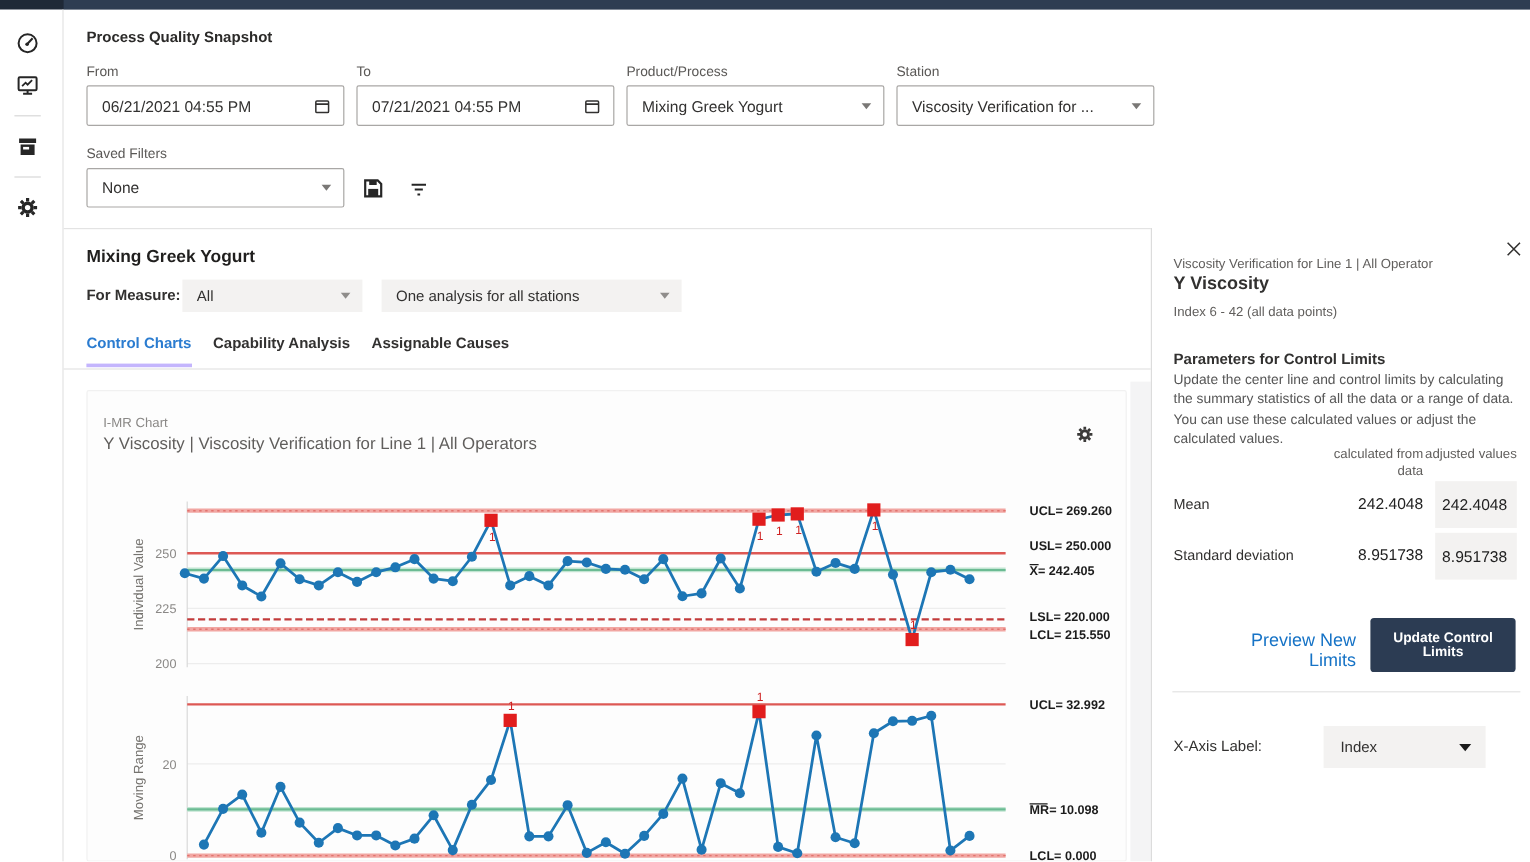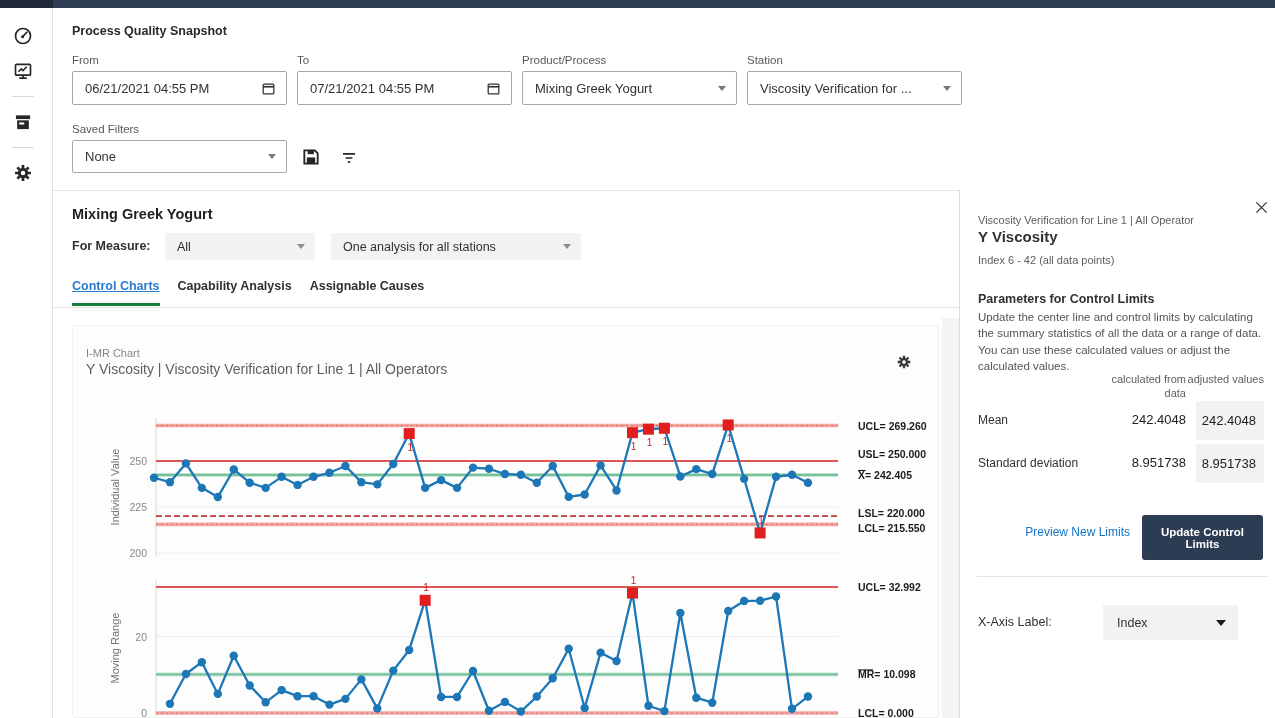--- a/index.html
+++ b/index.html
@@ -25,44 +25,44 @@
   }
   .input-box .val{flex:1;font-size:13px;color:#323130;white-space:nowrap;overflow:hidden;}
   .chev{width:0;height:0;border-left:4px solid transparent;border-right:4px solid transparent;border-top:5px solid #7a7876;}
   .hr{background:#e3e3e3;height:1px;}
   .tool-icon{width:20px;height:20px;cursor:pointer;}
   
   .main-title{left:72px;top:206px;font-size:14.5px;font-weight:bold;color:#201f1e;}
   .fm-label{left:72px;top:239px;font-size:12.5px;font-weight:bold;color:#323130;}
   .gray-dd{
     background:#f3f2f1;height:27px;box-sizing:border-box;display:flex;align-items:center;
-    padding:0 10px 0 12px;cursor:pointer;margin-left:13px;
+    padding:0 10px 0 12px;cursor:pointer;
   }
   .gray-dd .val{flex:1;font-size:12.5px;color:#323130;white-space:nowrap;overflow:hidden;}
   .tabs{left:72px;top:279px;display:flex;gap:18px;}
   .tab{font-size:12.5px;font-weight:bold;color:#323130;padding-bottom:10px;cursor:pointer;}
-  .tab.active{color:#2b7cd0;border-bottom:3px solid #15803d;text-decoration:underline;}
+  .tab.active{color:#2b7cd0;border-bottom:3px solid #c4b5fd;}
   .tabs-divider{left:53px;top:307px;width:906px;}
   
   .chart-card{left:72px;top:325px;width:867px;height:393px;background:#fdfdfd;border:1px solid #f1f1f1;box-sizing:border-box;border-radius:2px;}
   .chart-type{left:86px;top:347px;font-size:11px;color:#8a8886;}
   .chart-subtitle{left:86px;top:361px;font-size:14px;color:#605e5c;}
   .scroll-strip{left:942px;top:318px;width:17px;height:400px;background:#f4f4f5;}
   
   .right-panel{left:959px;top:190px;width:316px;height:528px;background:#fff;border-left:1px solid #dcdcdc;box-sizing:border-box;}
   .rp-eyebrow{left:978px;top:214px;font-size:11px;color:#605e5c;}
   .rp-title{left:978px;top:228px;font-size:15px;font-weight:bold;color:#323130;}
   .rp-index{left:978px;top:254px;font-size:11px;color:#605e5c;}
   .rp-section{left:978px;top:292px;font-size:12.5px;font-weight:bold;color:#323130;}
   .rp-desc{left:978px;top:309px;width:292px;font-size:11.5px;color:#555;line-height:1.42;}
   .col-head{font-size:11px;color:#605e5c;text-align:right;line-height:1.25;}
   .row-label{font-size:12px;color:#323130;}
   .cell-val{font-size:13px;color:#222;text-align:right;}
   .adj-box{background:#f3f2f1;width:68px;height:39px;box-sizing:border-box;display:flex;align-items:center;justify-content:flex-end;padding-right:8px;font-size:13px;color:#222;cursor:text;}
-  .link{font-size:12px;color:#1673c6;cursor:pointer;}
+  .link{font-size:15px;color:#1673c6;cursor:pointer;}
   .primary-btn{
     left:1142px;top:515px;width:121px;height:45px;background:#2c3c53;color:#fff;border:none;border-radius:3px;
     font-size:11.5px;font-weight:bold;font-family:inherit;cursor:pointer;
   }
   .rp-divider{left:977px;top:576px;width:290px;}
   .xaxis-label{left:978px;top:615px;font-size:12.5px;color:#323130;}
   .xaxis-dd{left:1063px;top:605px;width:135px;height:35px;background:#f3f2f1;display:flex;align-items:center;padding:0 12px 0 14px;box-sizing:border-box;cursor:pointer;margin-left:40px;}
   .xaxis-dd .val{flex:1;font-size:12.5px;color:#323130;}
   .chev-black{width:0;height:0;border-left:5px solid transparent;border-right:5px solid transparent;border-top:6px solid #1b1b1b;}
   .close-x{left:1254px;top:200px;width:16px;height:16px;cursor:pointer;}

